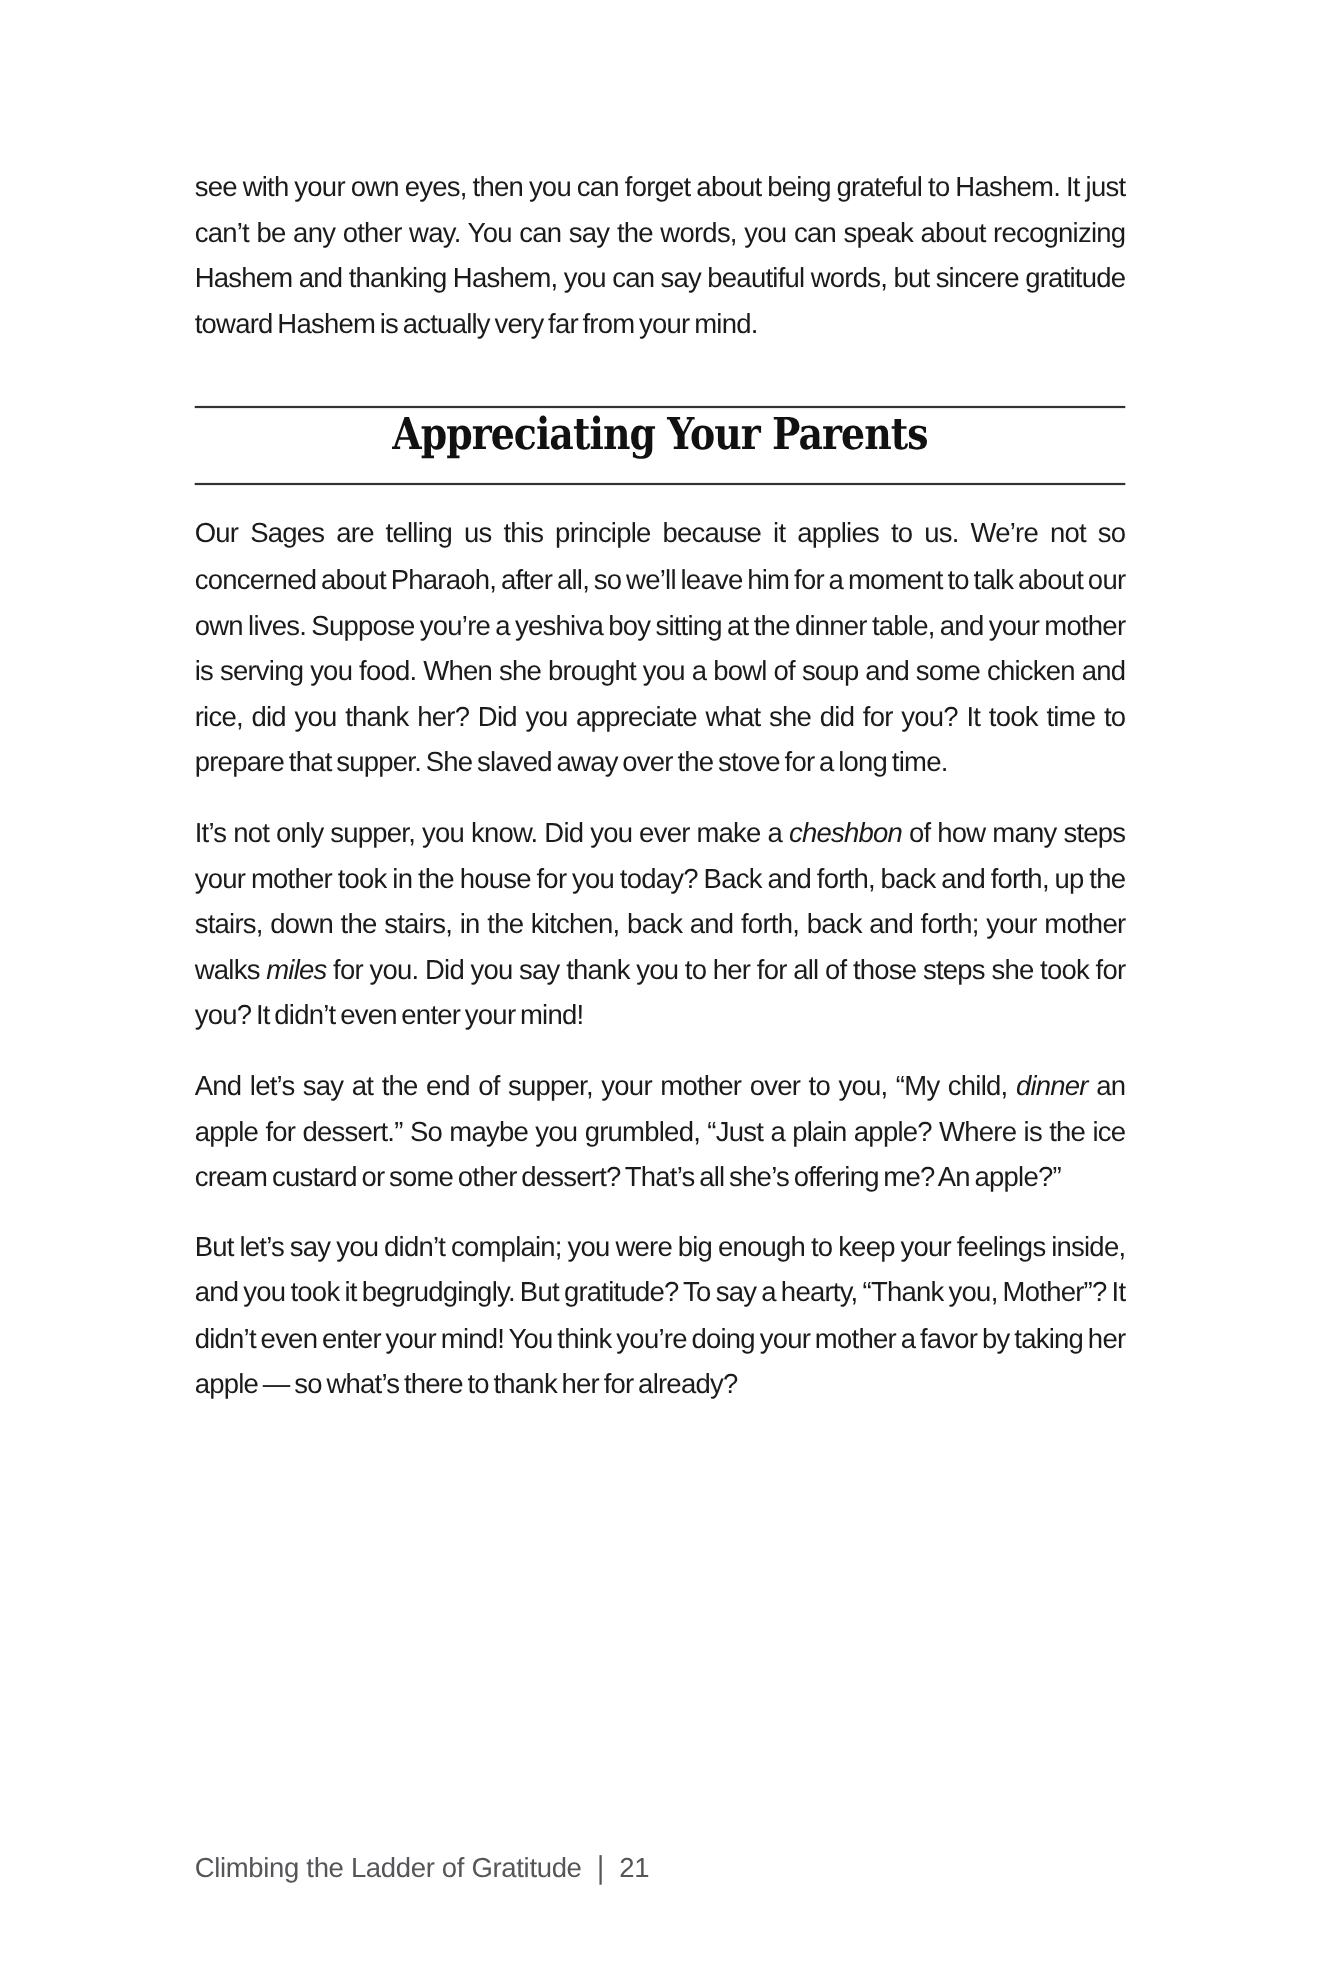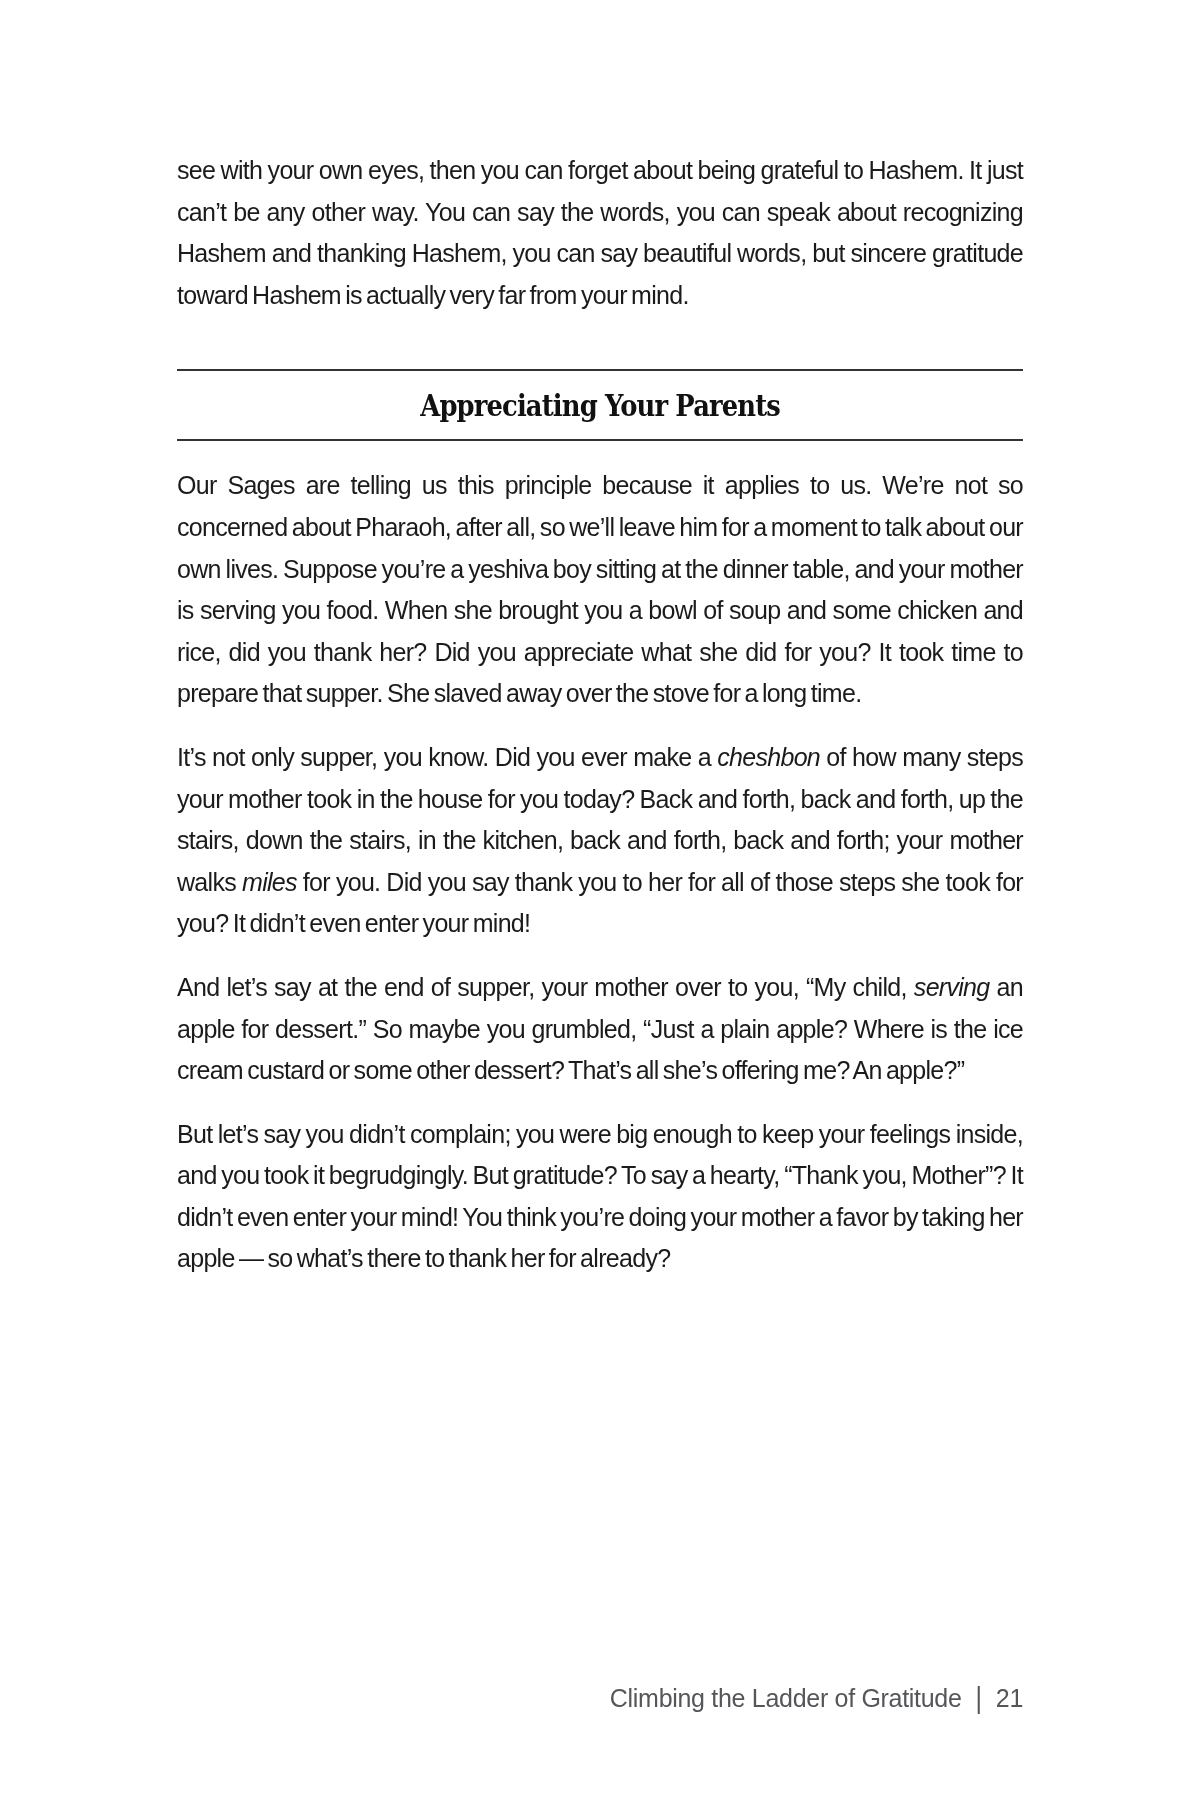--- a/index.html
+++ b/index.html
@@ -39,42 +39,42 @@
   }
   .heading-rule {
     height: 2px;
     background: var(--rule-color, #333333);
     border: none;
     margin: 0;
   }
   .section-heading {
     height: 68px;
     display: flex;
-    align-items: center;
+    align-items: flex-start;
     justify-content: center;
     margin: 0;
     font-family: "DejaVu Serif", serif;
     font-weight: 700;
-    font-size: 30px;
+    font-size: 40px;
     letter-spacing: -1px;
     color: #111111;
     text-align: center;
   }
   .heading-inner {
     display: inline-block;
     transform: scaleX(0.86);
     transform-origin: center;
     white-space: nowrap;
   }
   .page-footer {
     position: absolute;
     left: 177px;
     top: 1684px;
     width: 846px;
-    text-align: right;
+    text-align: left;
     font-size: 25px;
     letter-spacing: -0.3px;
     color: var(--footer-color, #54565a);
   }
   .footer-separator {
     display: inline-block;
     margin: 0 14px;
     transform: scaleY(1.15);
     color: var(--footer-color, #54565a);
   }
@@ -93,21 +93,21 @@
       <hr class="heading-rule">
       <h2 class="section-heading">
         <span class="heading-inner">Appreciating Your Parents</span>
       </h2>
       <hr class="heading-rule">
     </div>
 
     <div>
         <p class="body-par"><span>Our Sages are telling us this principle because it applies to us. We’re not so concerned about Pharaoh, after all, so we’ll leave him for a moment to talk about our own lives. Suppose you’re a yeshiva boy sitting at the dinner table, and your mother is serving you food. When she brought you a bowl of soup and some chicken and rice, did you thank her? Did you appreciate what she did for you? It took time to prepare that supper. She slaved away over the stove for a long time.</span></p>
         <p class="body-par"><span>It’s not only supper, you know. Did you ever make a </span><em>cheshbon</em><span> of how many steps your mother took in the house for you today? Back and forth, back and forth, up the stairs, down the stairs, in the kitchen, back and forth, back and forth; your mother walks </span><em>miles</em><span> for you. Did you say thank you to her for all of those steps she took for you? It didn’t even enter your mind!</span></p>
-        <p class="body-par"><span>And let’s say at the end of supper, your mother over to you, “My child, </span><em>serving</em><span> an apple for dessert.” So maybe you grumbled, “Just a plain apple? Where is the ice cream custard or some other dessert? That’s all she’s offering me? An apple?”</span></p>
+        <p class="body-par"><span>And let’s say at the end of supper, your mother over to you, “My child, </span><em>dinner</em><span> an apple for dessert.” So maybe you grumbled, “Just a plain apple? Where is the ice cream custard or some other dessert? That’s all she’s offering me? An apple?”</span></p>
         <p class="body-par"><span>But let’s say you didn’t complain; you were big enough to keep your feelings inside, and you took it begrudgingly. But gratitude? To say a hearty, “Thank you, Mother”? It didn’t even enter your mind! You think you’re doing your mother a favor by taking her apple — so what’s there to thank her for already?</span></p>
       </div>
 
   </div>
 
   <div class="page-footer">
     <span>Climbing the Ladder of Gratitude</span><span class="footer-separator">|</span><span>21</span>
   </div>
 </div>
 

